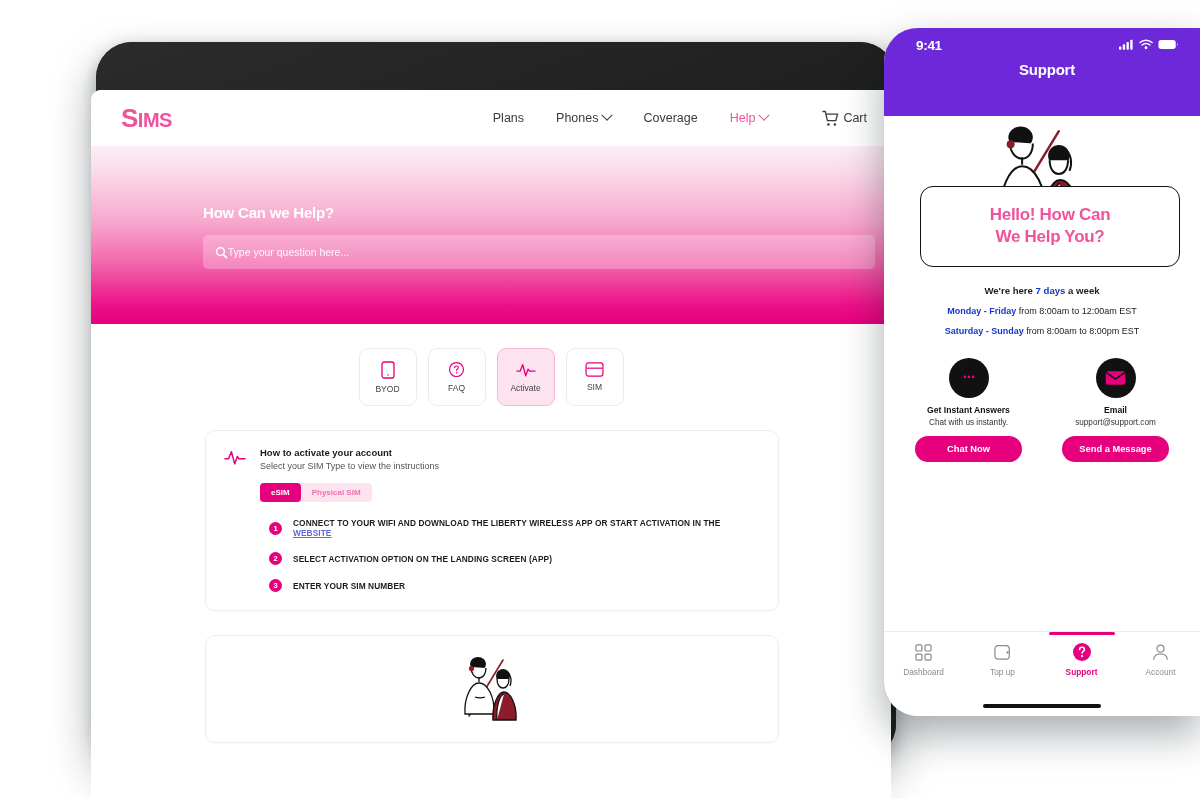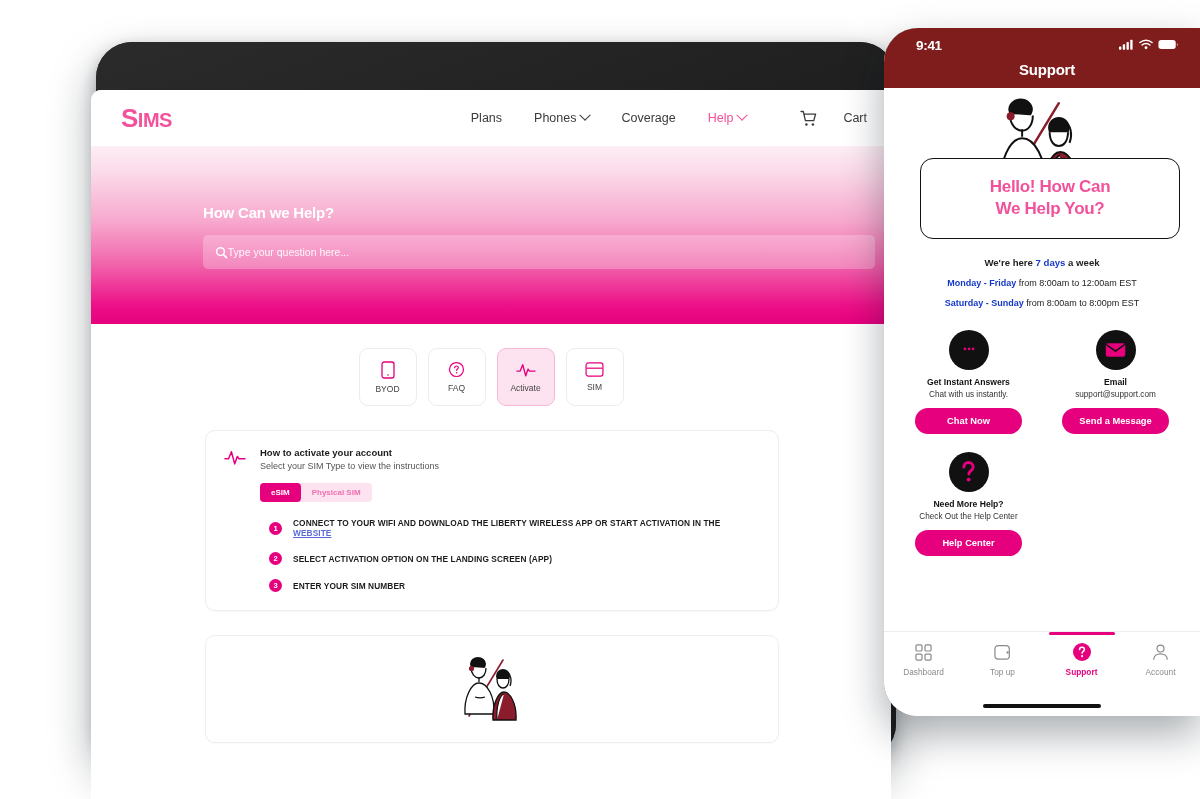--- a/index.html
+++ b/index.html
@@ -47,21 +47,21 @@
   .logo .cap { font-size: 26px; }
   .logo .sml { font-size: 20px; text-transform: uppercase; }
   .nav { margin-left:auto; display:flex; align-items:center; gap:32px; }
   .nav a {
     font-size: 12.5px; color:#3b3b3b; text-decoration:none;
     display:flex; align-items:center; gap:5px; white-space:nowrap;
   }
   .nav a.active { color:#F2519B; }
   .chev { display:inline-block; width:8px; height:8px; border-right:1.6px solid currentColor;
           border-bottom:1.6px solid currentColor; transform: rotate(45deg) translate(-2px,-2px); }
-  .cart { display:flex; align-items:center; gap:25px; font-size:12.5px; color:#3b3b3b; margin-left: 22px;}
+  .cart { display:flex; align-items:center; gap:3px; font-size:12.5px; color:#3b3b3b; margin-left: 22px;}
   .cart svg { display:block; }
 
   
   .hero {
     height: 178px;
     background: linear-gradient(180deg,#FDEEF5 0%, #FBD8E8 16%, #F7A9CE 42%, #F166AC 66%, #EC0F87 90%, #E6007E 100%);
     padding: 58px 0 0 112px;
     position: relative;
   }
   .hero h1 { color:#fff; font-size:15px; font-weight:700; letter-spacing:-0.2px; }
@@ -133,21 +133,21 @@
     box-shadow: 0 18px 40px rgba(10,20,28,0.35);
   }
   .phone {
     position:absolute; left:884px; top:28px;
     width:316px; height:688px;
     background:#fff;
     border-radius:34px 0 0 34px;
     overflow:hidden;
   }
   .statusbar {
-    background:#7f1d1d; height:60px; position:relative;
+    background:#6d28d9; height:88px; position:relative;
     padding: 10px 22px 0 32px;
   }
   .st-time { color:#fff; font-size:13.5px; font-weight:700; letter-spacing:-0.3px; }
   .st-icons { position:absolute; right:22px; top:11px; display:flex; align-items:center; gap:5px; }
   .ph-title { color:#fff; font-size:15px; font-weight:600; text-align:center; margin-top:8px; letter-spacing:-0.2px;}
   .illus { display:flex; justify-content:center; margin-top:6px; }
   .hellocard {
     margin: -40px 20px 0 36px;
     border:1.6px solid #111; border-radius:13px; background:#fff;
     padding: 17px 0; text-align:center; position:relative; z-index:3;
@@ -406,31 +406,20 @@
           <svg width="21" height="16" viewBox="0 0 22 16" fill="none">
             <rect x="0.8" y="0.8" width="20.4" height="14.4" rx="2.4" fill="#E6007E"></rect>
             <path d="M1.8 2.6L11 9.3l9.2-6.7" stroke="#111" stroke-width="1.6" fill="none" stroke-linecap="round" stroke-linejoin="round"></path>
           </svg>
         </div>
         <div class="c-t">Email</div>
         <div class="c-s">support@support.com</div>
         <button class="btn">Send a Message</button>
       </div>
 
-      <div class="cell">
-        <div class="circ">
-          <svg width="15" height="22" viewBox="0 0 16 23" fill="none">
-            <path d="M3 6.3C3 3.4 5.2 1.4 8 1.4s5 1.8 5 4.7c0 4-4.6 3.9-4.6 7.6" stroke="#E6007E" stroke-width="3.1" stroke-linecap="round" fill="none"></path>
-            <circle cx="8.2" cy="19.6" r="2.1" fill="#E6007E"></circle>
-          </svg>
-        </div>
-        <div class="c-t">Need More Help?</div>
-        <div class="c-s">Check Out the Help Center</div>
-        <button class="btn">Help Center</button>
-      </div>
 
     </div>
 
     <div class="tabbar">
       <div class="tb">
         <div class="tb-ico">
           <svg width="17" height="17" viewBox="0 0 18 18" fill="none">
             <rect x="1" y="1" width="6.4" height="6.4" rx="1.4" stroke="#8a8a8a" stroke-width="1.3"></rect>
             <rect x="10.6" y="1" width="6.4" height="6.4" rx="1.4" stroke="#8a8a8a" stroke-width="1.3"></rect>
             <rect x="1" y="10.6" width="6.4" height="6.4" rx="1.4" stroke="#8a8a8a" stroke-width="1.3"></rect>

